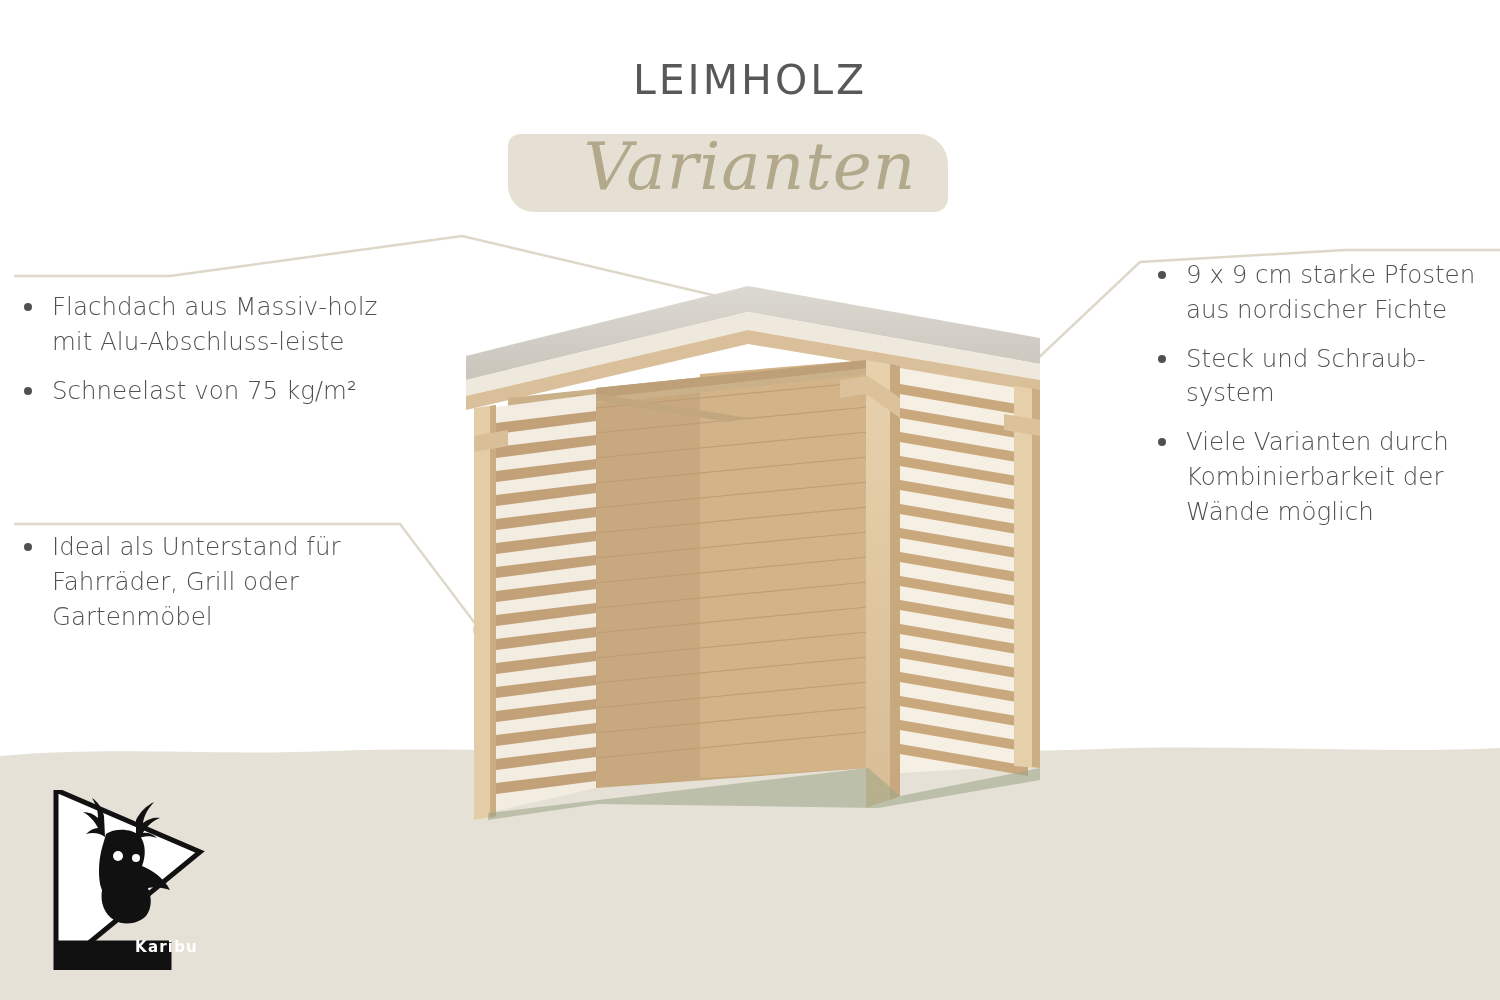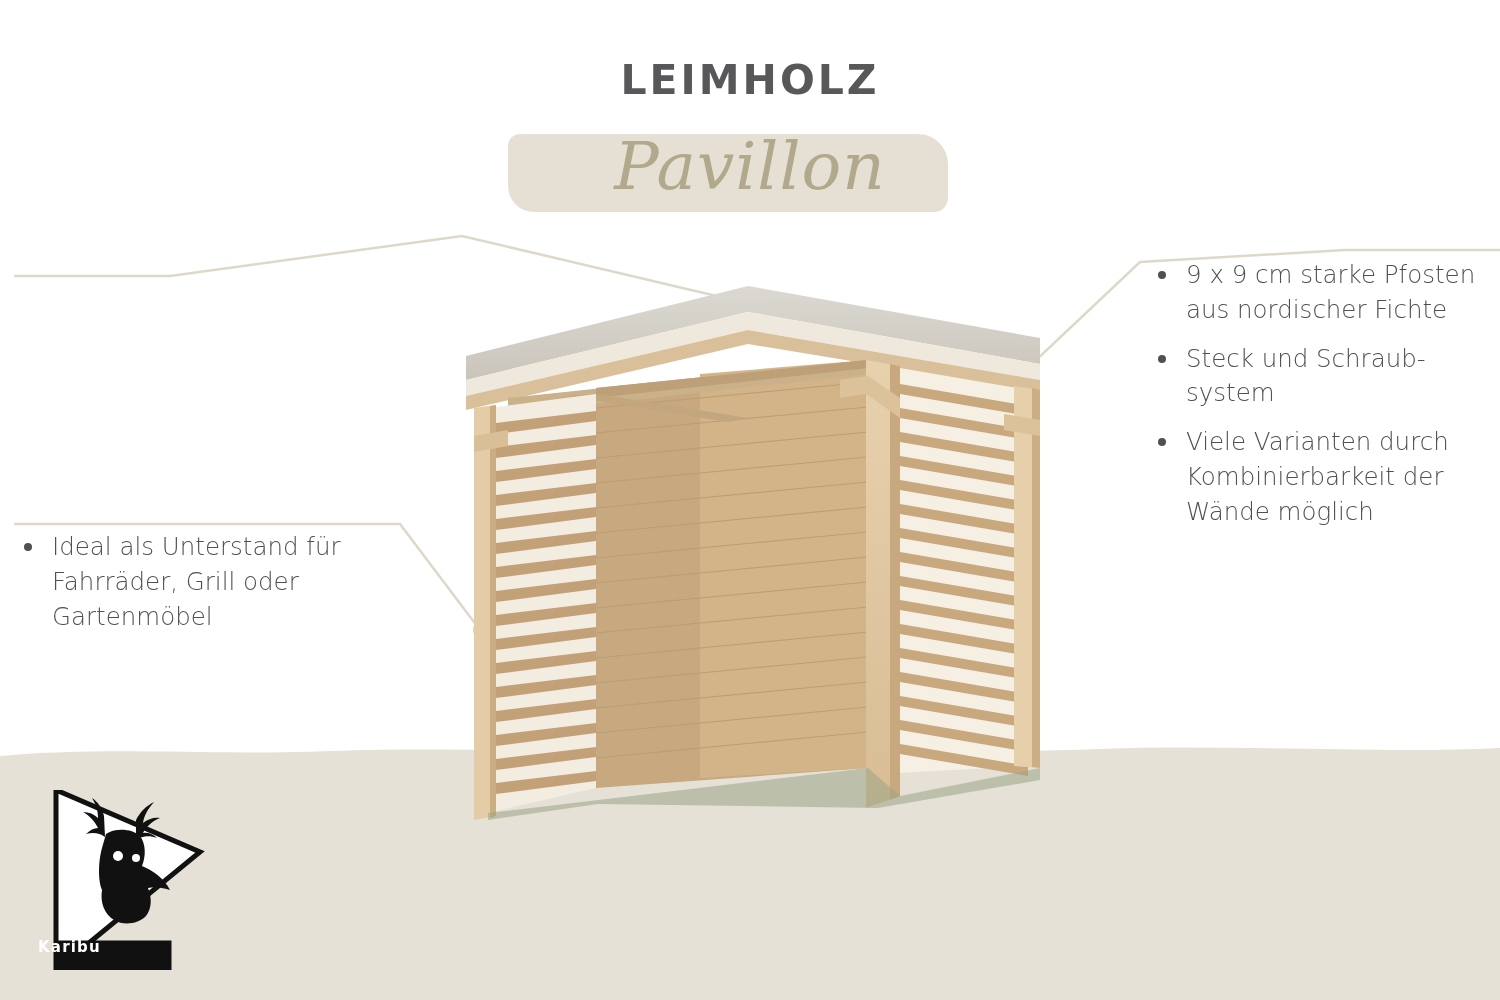--- a/index.html
+++ b/index.html
@@ -42,21 +42,21 @@
   .title {
     position: absolute;
     top: 56px;
     left: 0;
     width: 1500px;
     text-align: center;
     font-size: 41px;
     letter-spacing: 3px;
     color: #58585a;
     font-family: "DejaVu Sans", sans-serif;
-    font-weight: 700;
+    font-weight: 400;
   }
   .script-wrap {
     position: absolute;
     top: 128px;
     left: 0;
     width: 1500px;
     text-align: center;
   }
   .script-bg {
     position: absolute;
@@ -133,41 +133,41 @@
     left: 48px;
     top: 790px;
     width: 160px;
     height: 180px;
   }
   .logo-caption {
     position: absolute;
     left: 0;
     bottom: 4px;
     width: 160px;
-    text-align: left;
+    text-align: right;
     font-size: 15px;
     letter-spacing: 1.2px;
     color: #1b1b1b;
     font-weight: 600;
   }
 </style>
 </head>
 <body>
 
 <div id="stage">
 
   <div class="ground"></div>
   <svg class="ground-edge" viewBox="0 0 1500 18" preserveAspectRatio="none">
     <path d="M0,16 C120,6 200,16 330,11 C470,6 560,15 700,10 C840,5 960,15 1100,9 C1230,4 1380,14 1500,8 L1500,18 L0,18 Z" fill="#e5e1d6"></path>
   </svg>
 
   <div class="title">LEIMHOLZ</div>
   <div class="script-wrap">
     <div class="script-bg"></div>
-    <span class="script">Pavillon</span>
+    <span class="script">Varianten</span>
   </div>
 
   <svg id="connectors" viewBox="0 0 1500 1000">
     <g fill="none" stroke="#ddd8c9" stroke-width="2.5">
       <path d="M14,276 L170,276 L462,236 L742,302"></path>
       <path d="M14,524 L170,524 L400,524 L480,630"></path>
       <path d="M1500,250 L1345,250 L1140,262 L890,498"></path>
     </g>
     <circle cx="742" cy="302" r="6" fill="#ffffff" stroke="#ddd8c9" stroke-width="2.5"></circle>
     <circle cx="480" cy="630" r="6" fill="#ffffff" stroke="#ddd8c9" stroke-width="2.5"></circle>
@@ -293,20 +293,26 @@
       <polygon points="566,118 592,122 592,500 566,498" fill="#e6d0ab"></polygon>
       <polygon points="584,120 592,122 592,500 584,499" fill="#ccae85"></polygon>
       <polygon points="556,146 592,152 592,168 556,162" fill="#dcc29a"></polygon>
     </g>
 
     <g>
       <polygon points="40,545 420,500 452,528 592,500 592,512 430,540 150,536 40,552" fill="#9aa487" opacity="0.55"></polygon>
     </g>
   </svg>
 
+  <div class="callout" id="callout-left-top">
+    <ul>
+      <li>Flachdach aus Massiv-holz mit Alu-Abschluss-leiste</li>
+      <li>Schneelast von 75 kg/m²</li>
+    </ul>
+  </div>
 
   <div class="callout" id="callout-left-bot">
     <ul>
       <li>Ideal als Unterstand für Fahrräder, Grill oder Gartenmöbel</li>
     </ul>
   </div>
 
   <div class="callout" id="callout-right">
     <ul>
       <li>9 x 9 cm starke Pfosten aus nordischer Fichte</li>

